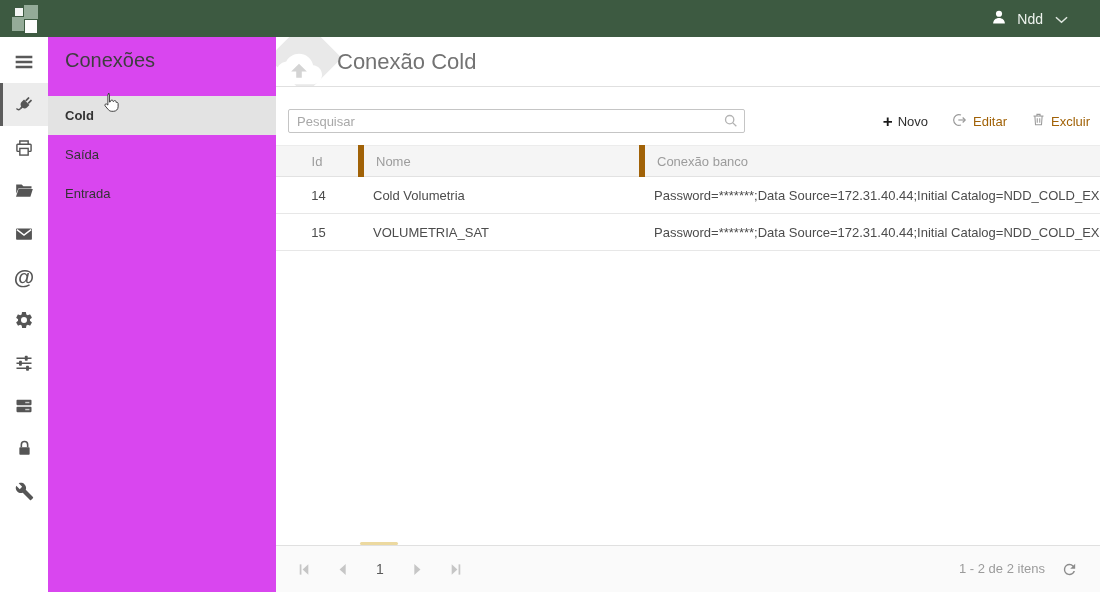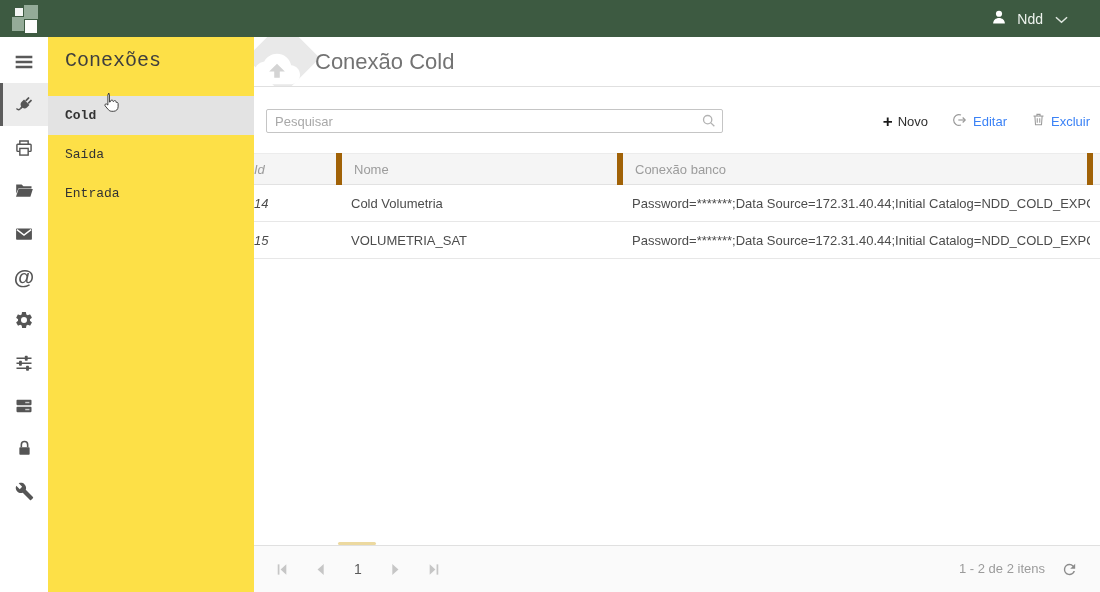--- a/index.html
+++ b/index.html
@@ -22,50 +22,50 @@
   .frame { display:flex; height:555px; }
 
   
   .iconstrip { width:48px; background:#fff; padding-top:3px; flex:none; }
   .istrip-item { height:43px; display:flex; align-items:center; justify-content:center; cursor:pointer; position:relative; }
   .istrip-item.selected { background:#ececec; }
   .istrip-item.selected::before { content:""; position:absolute; left:0; top:0; bottom:0; width:3px; background:#5c5c5c; }
   .istrip-item svg { display:block; }
 
   
-  .panel { width:206px; background:#fde047; flex:none;font-family:Liberation Mono, monospace; }
+  .panel { width:228px; background:#d946ef; flex:none; }
   .panel-title { padding:12px 0 0 17px; font-size:20px; color:#3e3e3e; font-weight:400; }
   .panel-list { margin-top:24px; }
   .panel-item { height:39px; line-height:39px; padding-left:17px; font-size:13px; color:#333; cursor:pointer; }
   .panel-item.selected { background:#e3e3e3; font-weight:bold; }
 
   
   .main { flex:1; background:#fff; display:flex; flex-direction:column; position:relative; min-width:0; }
   .main-header { height:50px; border-bottom:1px solid #e0e0e0; position:relative; overflow:hidden; flex:none; }
   .diamond { position:absolute; left:3px; top:-5px; width:52px; height:52px; background:#e9e9e9; transform:rotate(45deg); }
   .cloud-wrap { position:absolute; left:0; top:9px; }
   .main-title { position:absolute; left:61px; top:12px; font-size:22px; color:#737373; font-weight:400; }
 
-  .actions-row { margin:22px 10px 8px 12px; display:flex; align-items:center; justify-content:space-between; flex:none; }
+  .actions-row { margin:22px 10px 0 12px; display:flex; align-items:center; justify-content:space-between; flex:none; }
   .search-wrap { position:relative; width:457px; height:24px; }
   .search-wrap input { width:100%; height:100%; border:1px solid #c5c5c5; border-radius:2px; padding:0 28px 0 8px; font-size:13px; color:#555; font-family:inherit; outline:none; }
   .search-wrap input::placeholder { color:#a8a8a8; }
   .search-icon { position:absolute; right:6px; top:4px; }
   .toolbar { display:flex; align-items:center; gap:24px; }
   .tb-btn { display:flex; align-items:center; gap:5px; font-size:13px; cursor:pointer; white-space:nowrap; }
   .tb-btn.primary { color:#2e2e2e; }
-  .tb-btn.dim { color:#3b82f6; }
+  .tb-btn.dim { color:#a16207; }
   .plus-glyph { font-size:17px; font-weight:bold; color:#1a1a1a; line-height:1; }
 
   
   table.grid { width:100%; border-collapse:collapse; font-size:13px; margin-top:12px; table-layout:fixed; flex:none; }
   .grid th { height:31px; background:#f5f5f5; color:#9c9c9c; font-weight:400; text-align:left; padding:0 12px;
              border-top:1px solid #ececec; border-bottom:1px solid #e2e2e2; }
   .grid th + th { border-left:6px solid #a16207; }
-  .grid th.c-id, .grid td.c-id { padding:0;font-style:italic; }
+  .grid th.c-id, .grid td.c-id { text-align:center; padding:0; }
   .grid td { height:37px; color:#4c4c4c; padding:0 12px; border-bottom:1px solid #e7e7e7;
              white-space:nowrap; overflow:hidden;margin-left:20px; }
   .grid tr { cursor:pointer; }
 
   .spacer { flex:1; }
 
   
   .pager { height:47px; background:#fafafa; border-top:1px solid #e0e0e0; display:flex; align-items:center; position:relative; flex:none; }
   .hscroll-thumb { position:absolute; left:84px; top:-4px; width:38px; height:3px; background:#ecd9a0; border-radius:2px; }
   .pager-nav { display:flex; align-items:center; margin-left:22px; }

